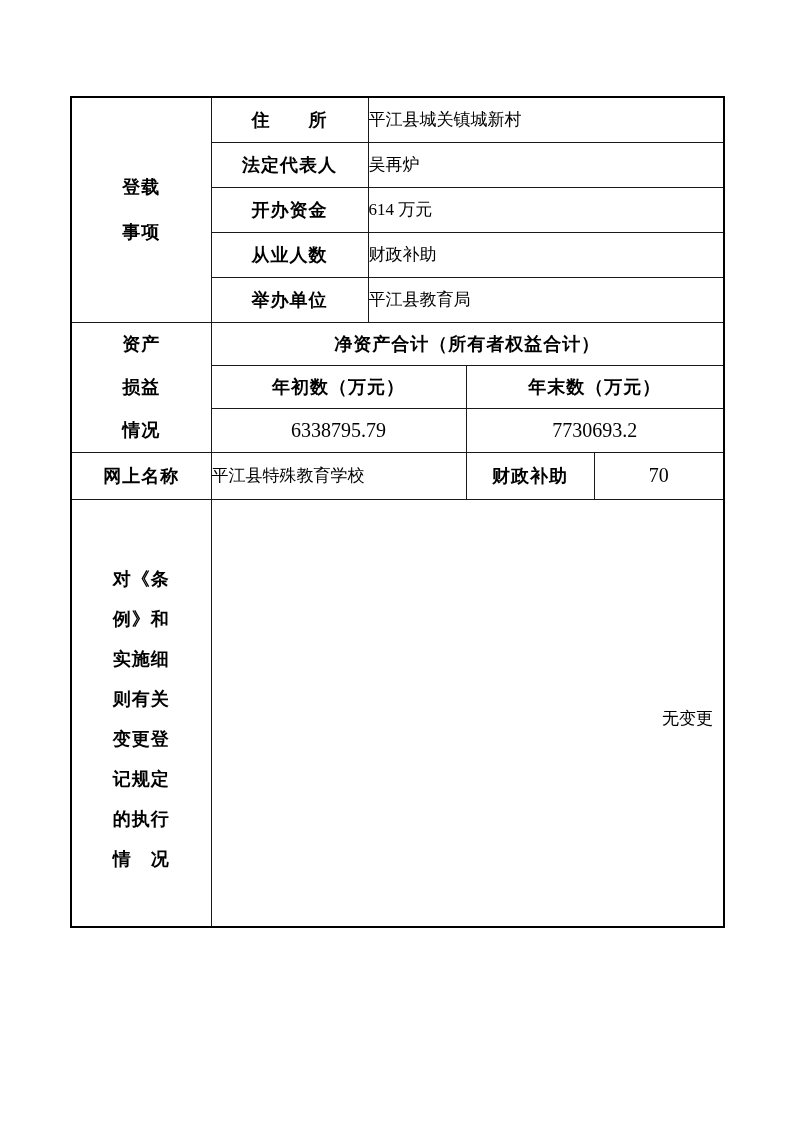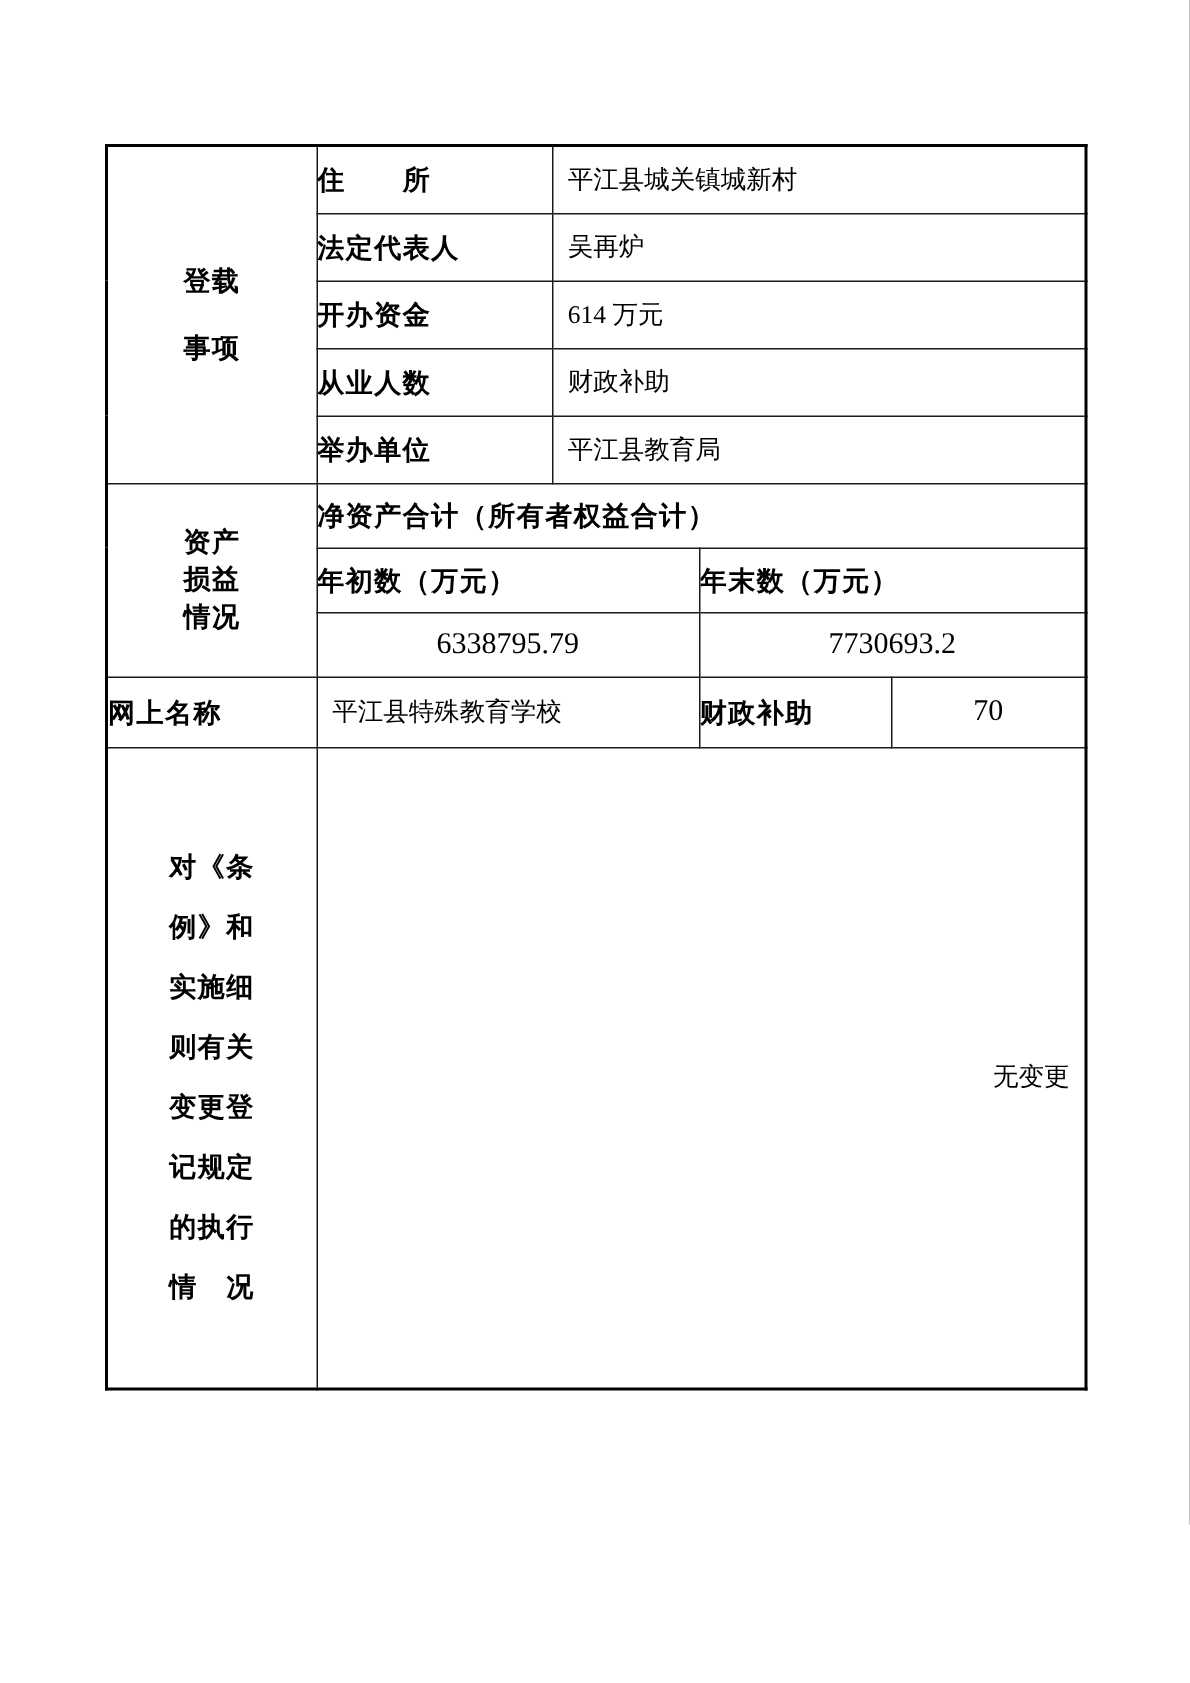--- a/index.html
+++ b/index.html
@@ -28,46 +28,45 @@
     overflow: hidden;
   }
   tr.h45  { height: 45px; }
   tr.h43  { height: 43px; }
   tr.h47  { height: 47px; }
   tr.h336 { height: 428px; }
 
   .lbl {
     font-weight: bold;
     font-size: 18px;
-    text-align: left;
+    text-align: center;
     letter-spacing: 1px;
   }
   .val {
     font-size: 17px;
     text-align: left;
-    padding-left: 10px;
   }
   .num {
     font-size: 20px;
     text-align: center;
     font-weight: normal;
   }
   .vhead {
     font-weight: bold;
     font-size: 18px;
     text-align: center;
     white-space: pre-line;
     letter-spacing: 1px;
   }
   .vhead-top {
     vertical-align: top;
     line-height: 45px;
   }
   .vhead-mid {
-    line-height: 25px;
+    line-height: 43px;
   }
   .vhead-tall {
     vertical-align: top;
     line-height: 40px;
     padding-top: 12px;
   }
   .freeform {
     vertical-align: top;
     font-size: 17px;
     text-align: right;

